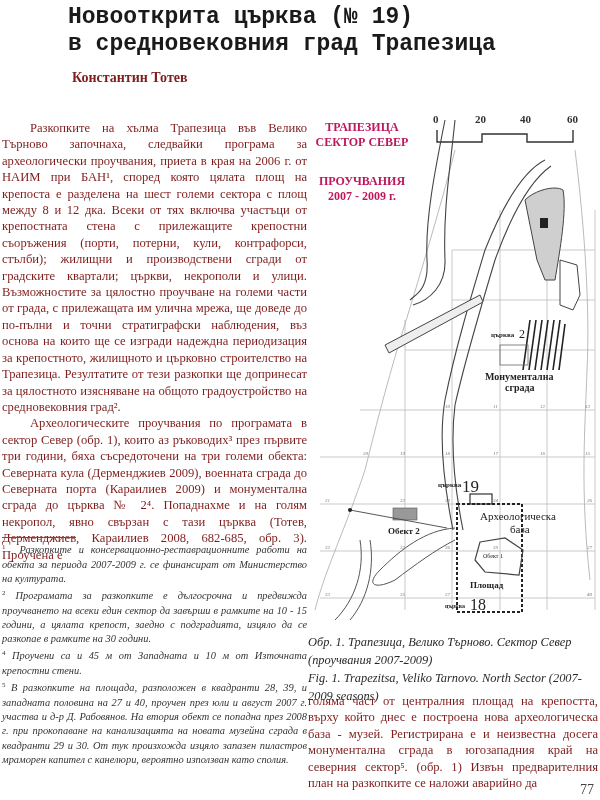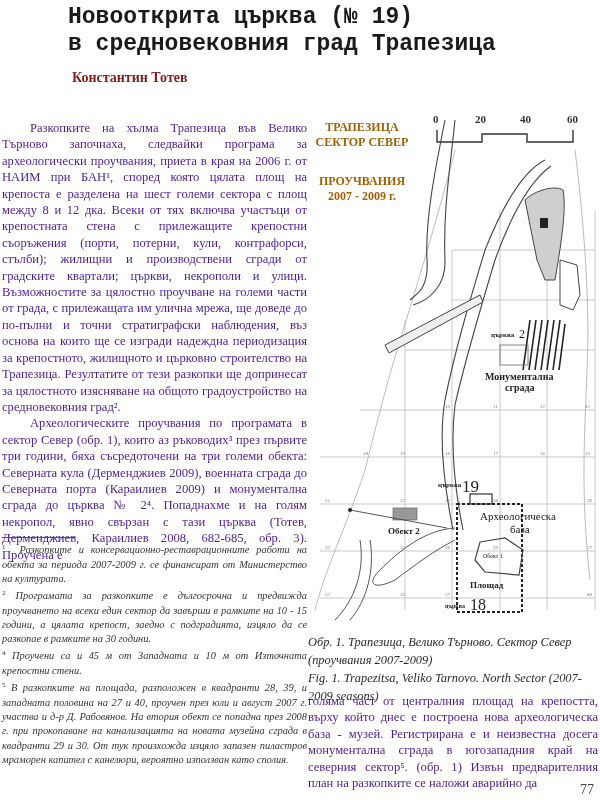--- a/index.html
+++ b/index.html
@@ -1,27 +1,27 @@
 <!DOCTYPE html>
 <html><head>
 <meta charset="utf-8">
 <style>
   html, body { margin:0; padding:0; background:#ffffff; }
   body { width:600px; height:800px; position:relative; overflow:hidden; color:#1a1a1a; font-family:"Liberation Serif", "DejaVu Serif", serif; }
   .title { position:absolute; left:68px; top:4px; width:470px; font-weight:bold; font-size:23px; line-height:27px; color:#1a1a1a;font-family:Liberation Mono, monospace; }
   .author { position:absolute; left:72px; top:70px; font-weight:bold; font-size:14px; color:#7f1d1d; }
   .left-col { position:absolute; left:2px; top:120px; width:305px; }
-  .para { font-size:12.6px; line-height:16.4px; text-align:justify; margin:0; color:#4c1d95; }
+  .para { font-size:12.6px; line-height:16.4px; text-align:justify; margin:0; color:#7f1d1d; }
   .para.indent { text-indent:28px; }
   .sep { position:absolute; left:2px; top:537px; width:74px; border-top:1px solid #555; }
   .footnotes { position:absolute; left:2px; top:540px; width:305px; }
   .fn { font-style:italic; font-size:10.4px; line-height:14.2px; text-align:justify; margin:0; color:#333; }
   .fn sup { font-style:normal; font-size:7px; }
   .map { position:absolute; left:305px; top:110px; width:293px; height:512px; }
-  .map-label { position:absolute; font-weight:bold; color:#a16207; font-size:12px; text-align:center; }
+  .map-label { position:absolute; font-weight:bold; color:#be185d; font-size:12px; text-align:center; }
   .caption { position:absolute; left:308px; top:633px; width:290px; font-style:italic; font-size:12.4px; line-height:18px; color:#2a2a2a; }
   .right-text { position:absolute; left:308px; top:693px; width:290px; }
   .page-num { position:absolute; right:6px; bottom:2px; font-size:14px; color:#444; }
   svg text { font-family:"Liberation Serif", "DejaVu Serif", serif; }
 </style>
 </head>
 <body>
 
 <div class="title">
   <div>Новооткрита църква (№ 19)</div>

